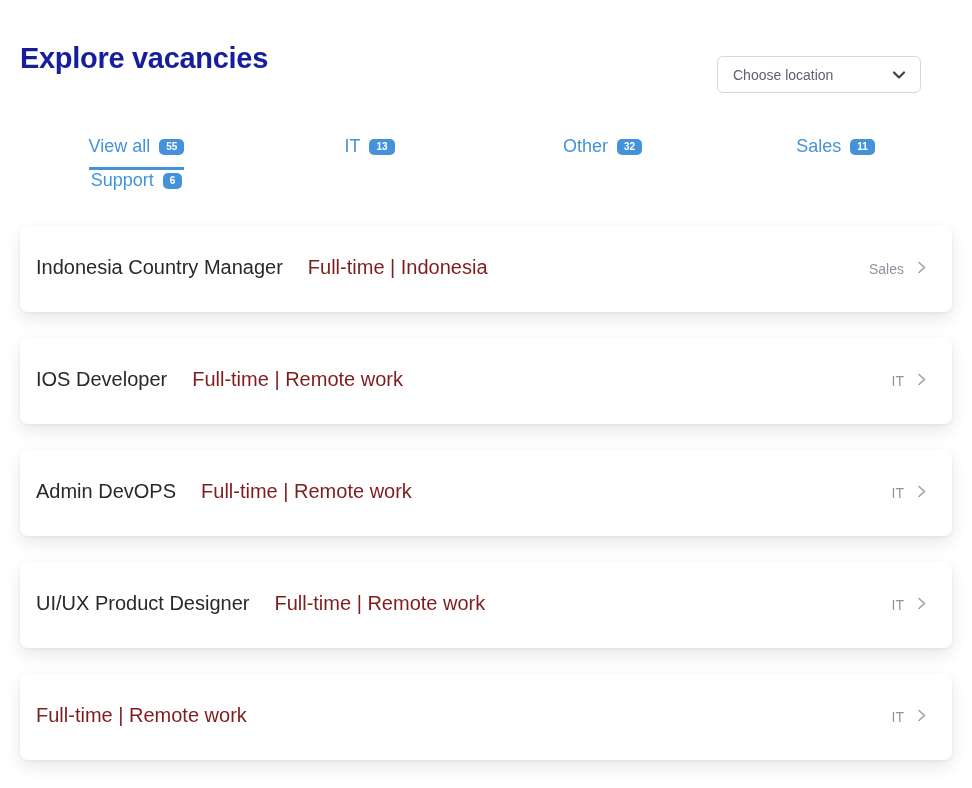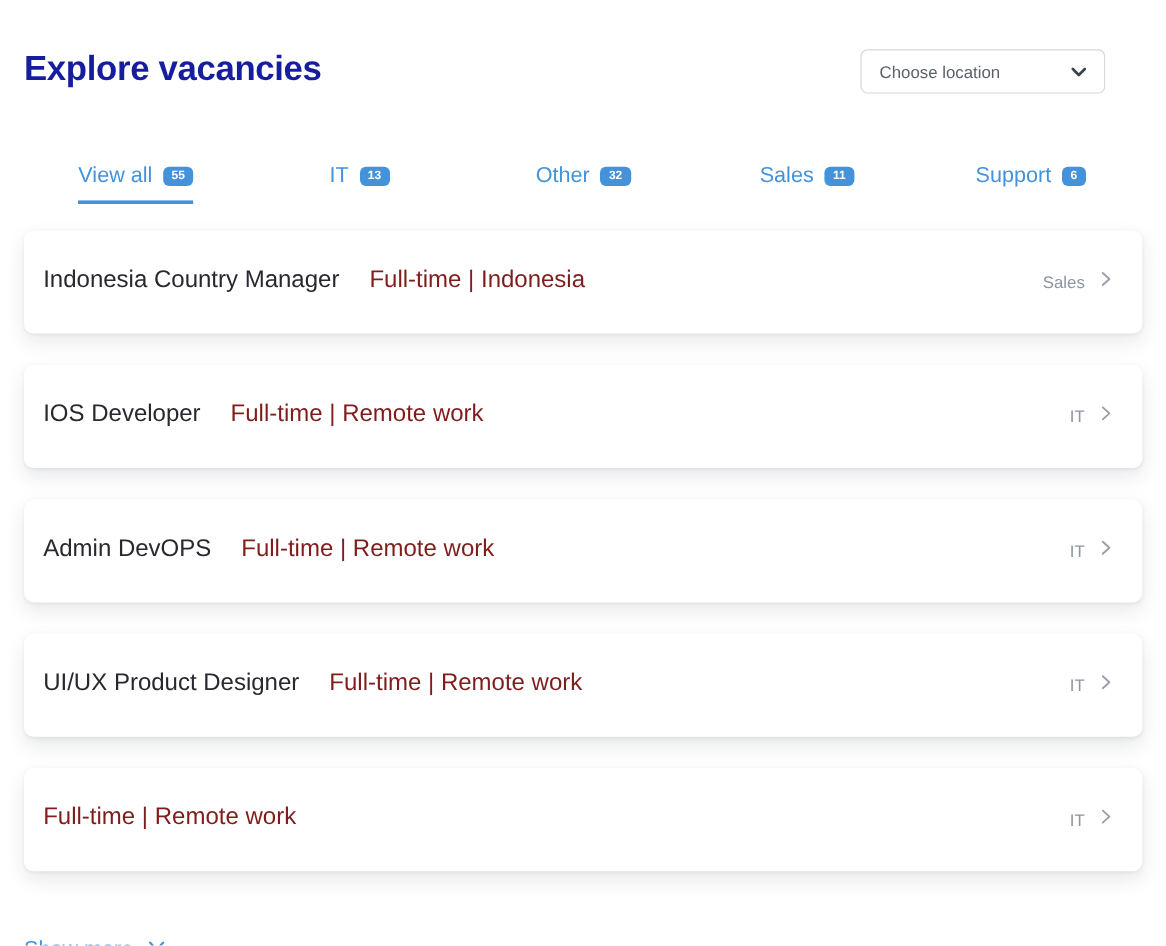--- a/index.html
+++ b/index.html
@@ -15,37 +15,37 @@
   .header { position: relative; height: 100px; }
   .page-title {
     padding-top: 42px;
     font-size: 29px;
     font-weight: 800;
     letter-spacing: -0.3px;
     color: #171e9e;
   }
   .location-select {
     position: absolute;
-    top: 41px; right: 31px;
+    top: 56px; right: 31px;
     width: 204px; height: 37px;
     border: 1px solid #d5d8dd;
     border-radius: 6px;
     background: #ffffff;
     display: flex; align-items: center; justify-content: space-between;
     padding: 0 13px 0 15px;
     cursor: pointer;
   }
   .location-select .sel-text { color: #5b616b; font-size: 14px; }
   .location-select svg { display: block; }
 
   
   .tabs {
     margin-top: 36px;
     display: grid;
-    grid-template-columns: repeat(5, 1fr);
+    grid-template-columns: repeat(4, 1fr);
     justify-items: center;
   }
   .tab {
     display: inline-flex; align-items: center; gap: 9px;
     color: #4493da;
     font-size: 18px;
     padding-bottom: 10px;
     border-bottom: 3px solid transparent;
     cursor: pointer;
   }

